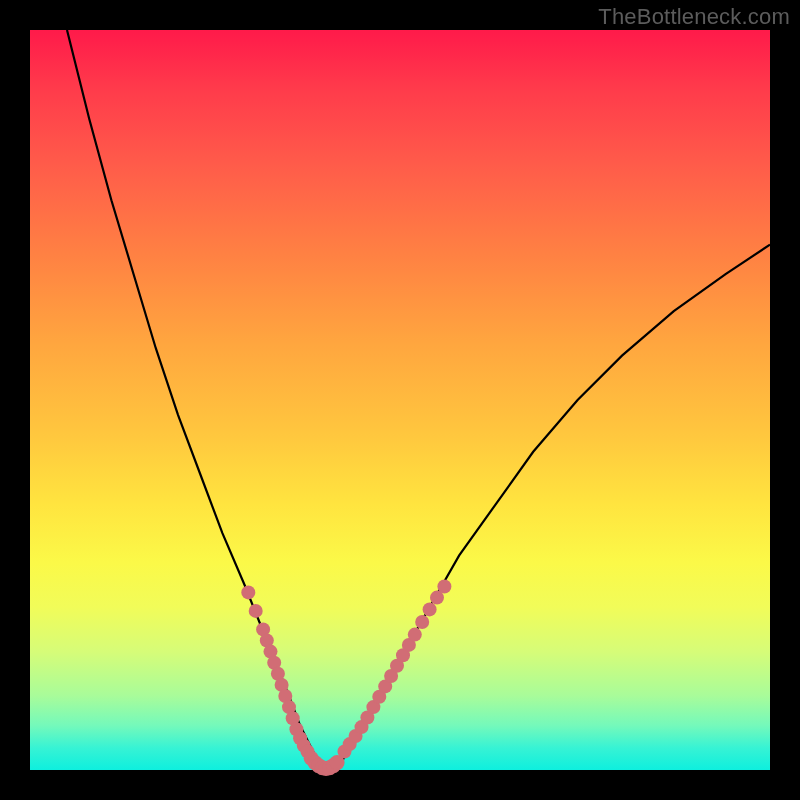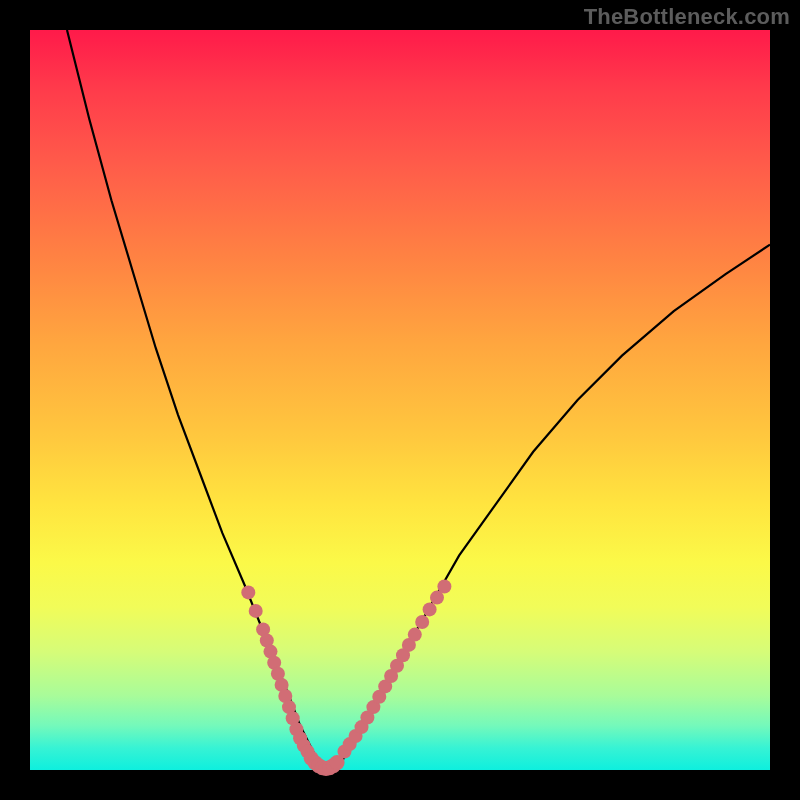--- a/index.html
+++ b/index.html
@@ -40,21 +40,21 @@
       #74f9bb 94%,
       #37f3d4 97%,
       #0eefde 100%);
   }
   .watermark {
     position: absolute;
     top: 4px;
     right: 10px;
     font-size: 22px;
     color: #5c5c5c;
-    font-weight: 700;
+    font-weight: 400;
     letter-spacing: 0.2px;
     user-select: none;
   }
   svg.curve {
     position: absolute;
     top: 0;
     left: 0;
     width: 740px;
     height: 740px;
     overflow: visible;

